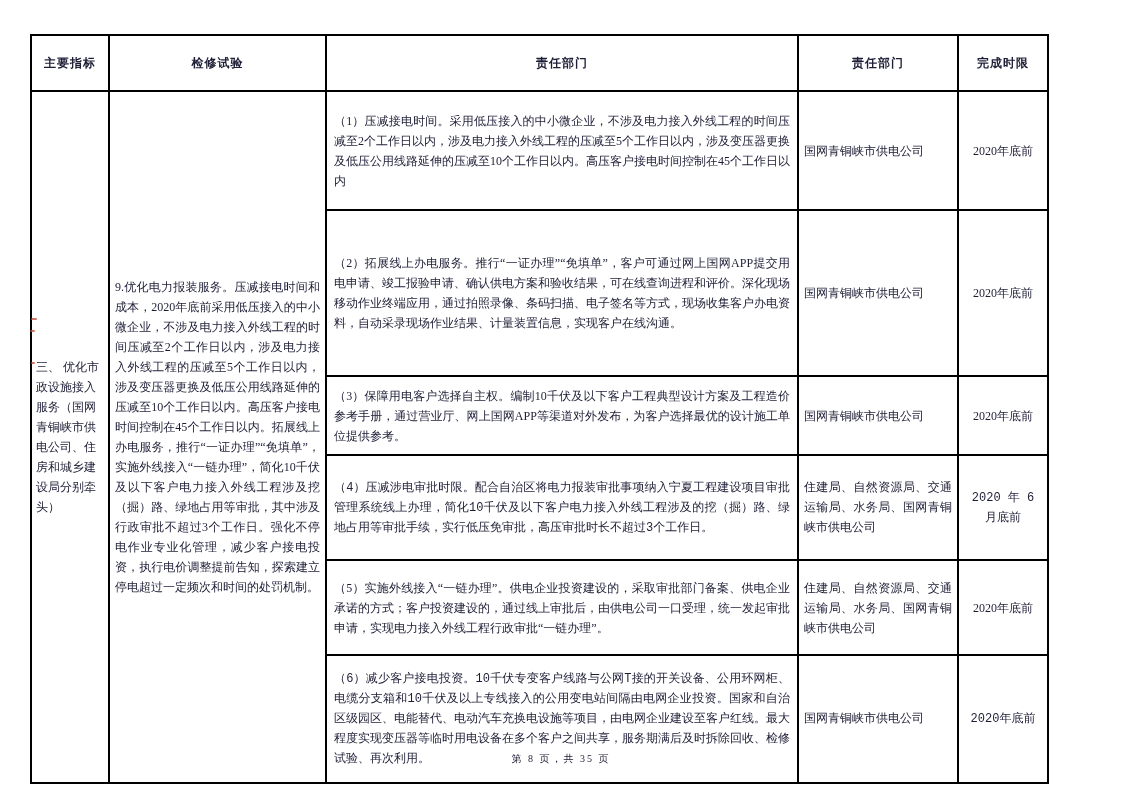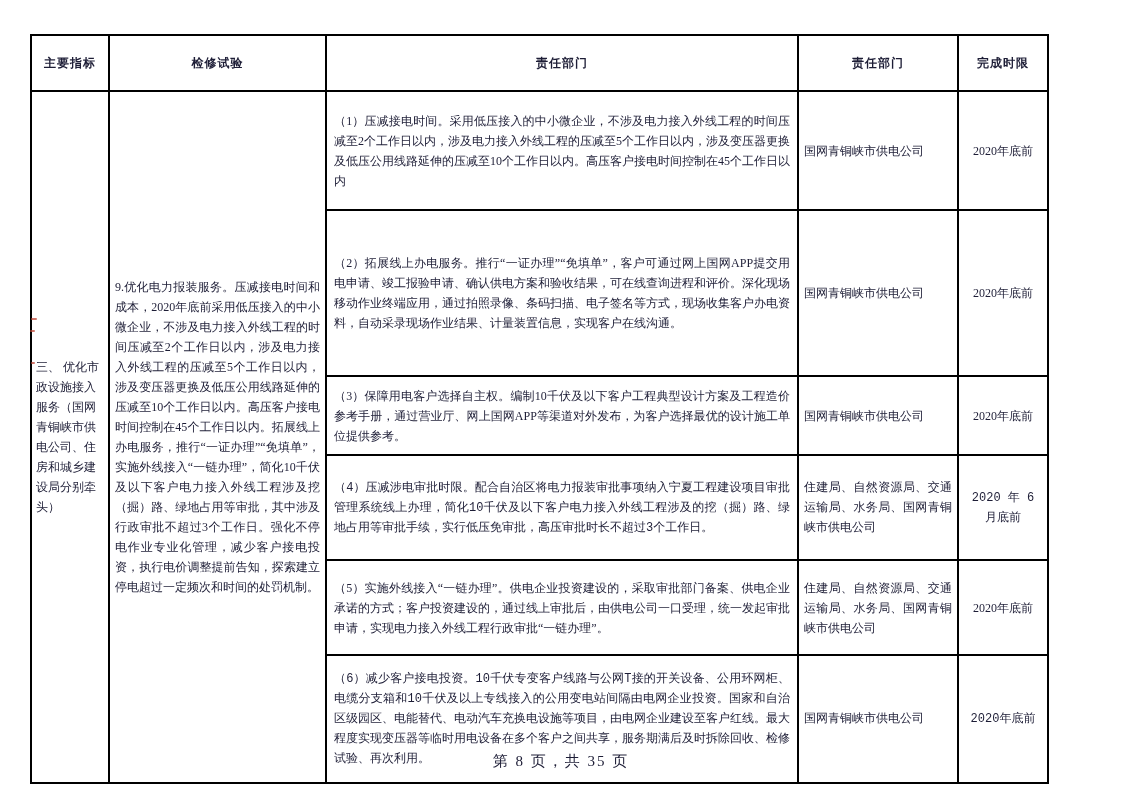--- a/index.html
+++ b/index.html
@@ -43,21 +43,21 @@
     text-align:center;padding:2px 4px;line-height:22px;
   }
   tr.r0 td{height:119px;}
   tr.r1 td{height:166px;}
   tr.r2 td{height:79px;}
   tr.r3 td{height:105px;font-family:Liberation Mono, monospace;}
   tr.r4 td{height:95px;border-radius:21px;}
   tr.r5 td{height:128px;font-family:Liberation Mono, monospace;}
   .footer{
     position:absolute;left:0;right:0;top:752px;text-align:center;
-    font-size:15px;letter-spacing:2px;color:#1d1d36;
+    font-size:10px;letter-spacing:2px;color:#1d1d36;
   }
   .red-mark{position:absolute;background:#c24a3a;opacity:.75;border-radius:1px;}
   .m1{left:31px;top:318px;width:6px;height:2px;}
   .m2{left:30px;top:330px;width:5px;height:2px;}
   .m3{left:31px;top:362px;width:4px;height:2px;}
 </style>
 </head>
 <body>
 
 <div class="page">

